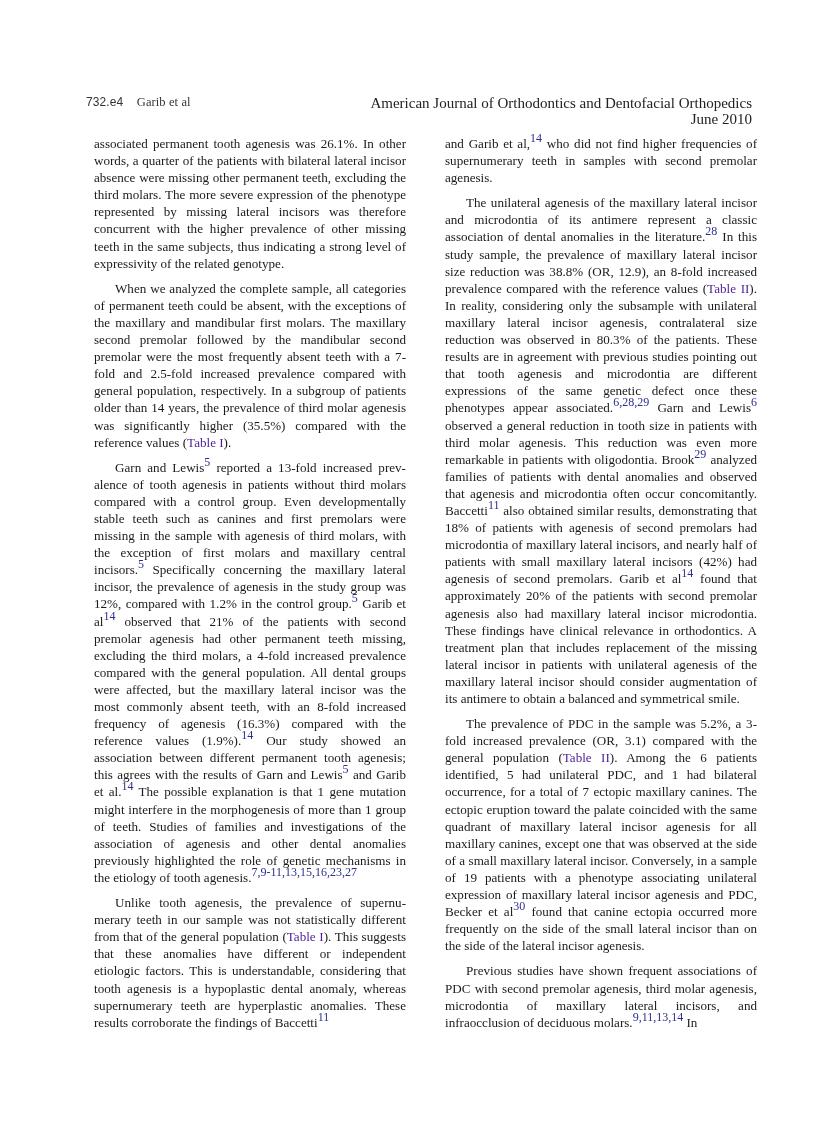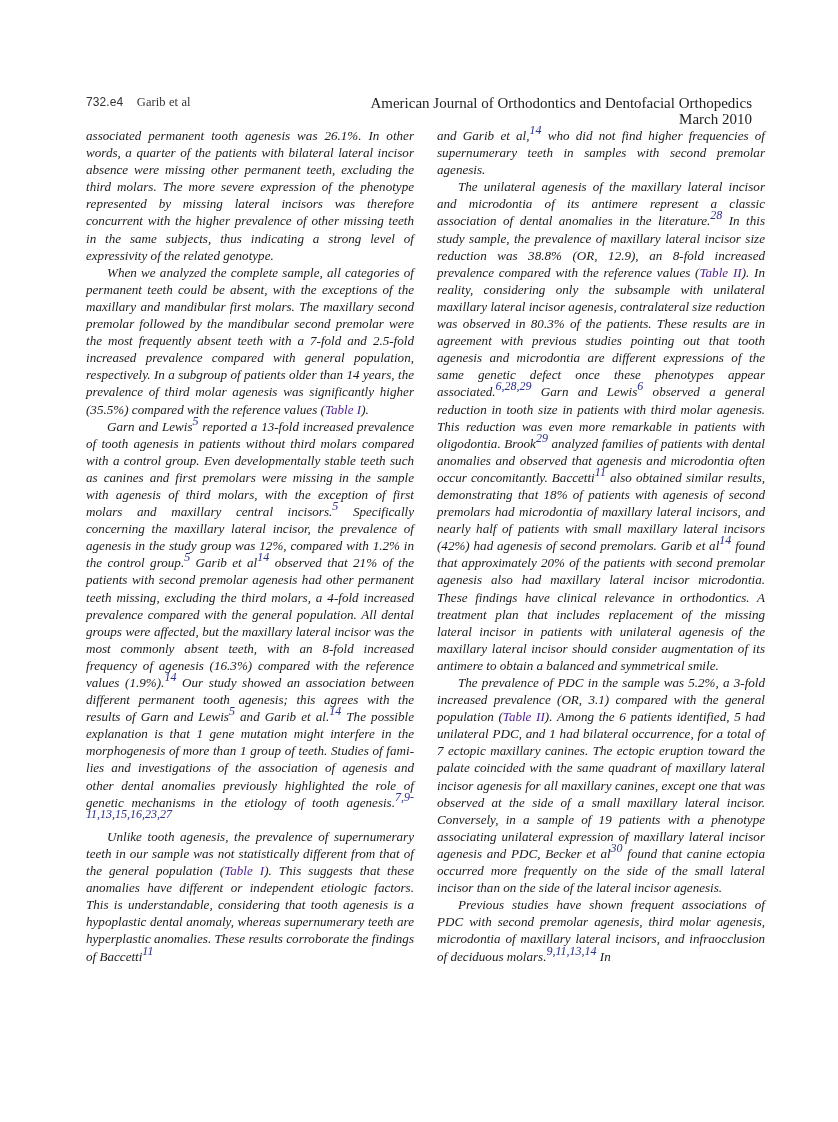--- a/index.html
+++ b/index.html
@@ -6,37 +6,37 @@
   body { width: 838px; height: 1122px; position: relative; overflow: hidden;
          font-family: "Liberation Serif", "DejaVu Serif", serif; color: #1a1a1a; }
   .header { position: absolute; top: 62px; left: 86px; right: 86px; height: 40px; margin-top: 33px; }
   .header-left { position: absolute; left: 0; top: 0; font-family: "Liberation Sans", "DejaVu Sans", sans-serif; font-size: 12px; color: #333; letter-spacing: 0.1px; }
   .header-left .pg { margin-right: 10px; }
   .header-left .au { font-family: "Liberation Serif", serif; font-size: 12.5px; }
   .header-right { position: absolute; right: 0; top: 0; text-align: right; font-size: 15px; line-height: 16px; color: #222; font-family: "Liberation Serif", serif; }
   .col { position: absolute; top: 127px; width: 328px; font-size: 13.1px; line-height: 17.1px; text-align: justify; hyphens: manual; }
   .col-left { left: 86px; }
   .col-right { left: 437px; }
-  .col p { margin: 0; text-indent: 0; font-style: italic; }
+  .col p { margin: 8px; text-indent: 0; }
   .col p.ind { text-indent: 21px; }
   sup { font-size: 12px; line-height: 0; vertical-align: 6px; }
   .ref { color: #2b2f8c; }
   .link { color: #4c1d95; }
 </style>
 </head>
 <body>
 
 <div class="header">
   <div class="header-left">
     <span class="pg">732.e4</span>
     <span class="au">Garib et al</span>
   </div>
   <div class="header-right">
     <div>American Journal of Orthodontics and Dentofacial Orthopedics</div>
-    <div>March 2010</div>
+    <div>June 2010</div>
   </div>
 </div>
 
 <div class="col col-left" id="col-left">
     <p><span>associated permanent tooth agenesis was 26.1%. In other words, a quarter of the patients with bilateral lat­eral incisor absence were missing other permanent teeth, excluding the third molars. The more severe ex­pression of the phenotype represented by missing lateral incisors was therefore concurrent with the higher prev­alence of other missing teeth in the same subjects, thus indicating a strong level of expressivity of the related genotype.</span></p>
     <p class="ind"><span>When we analyzed the complete sample, all cate­gories of permanent teeth could be absent, with the ex­ceptions of the maxillary and mandibular first molars. The maxillary second premolar followed by the mandib­ular second premolar were the most frequently absent teeth with a 7-fold and 2.5-fold increased prevalence compared with general population, respectively. In a sub­group of patients older than 14 years, the prevalence of third molar agenesis was significantly higher (35.5%) compared with the reference values (</span><span class="link">Table I</span><span>).</span></p>
     <p class="ind"><span>Garn and Lewis</span><sup class="ref">5</sup><span> reported a 13-fold increased prev­alence of tooth agenesis in patients without third molars compared with a control group. Even developmentally stable teeth such as canines and first premolars were missing in the sample with agenesis of third molars, with the exception of first molars and maxillary central incisors.</span><sup class="ref">5</sup><span> Specifically concerning the maxillary lateral incisor, the prevalence of agenesis in the study group was 12%, compared with 1.2% in the control group.</span><sup class="ref">5</sup><span> Garib et al</span><sup class="ref">14</sup><span> observed that 21% of the patients with sec­ond premolar agenesis had other permanent teeth miss­ing, excluding the third molars, a 4-fold increased prevalence compared with the general population. All dental groups were affected, but the maxillary lateral in­cisor was the most commonly absent teeth, with an 8-fold increased frequency of agenesis (16.3%) com­pared with the reference values (1.9%).</span><sup class="ref">14</sup><span> Our study showed an association between different permanent tooth agenesis; this agrees with the results of Garn and Lewis</span><sup class="ref">5</sup><span> and Garib et al.</span><sup class="ref">14</sup><span> The possible explanation is that 1 gene mutation might interfere in the morpho­genesis of more than 1 group of teeth. Studies of fami­lies and investigations of the association of agenesis and other dental anomalies previously highlighted the role of genetic mechanisms in the etiology of tooth agenesis.</span><sup class="ref">7,9-11,13,15,16,23,27</sup></p>
     <p class="ind"><span>Unlike tooth agenesis, the prevalence of supernu­merary teeth in our sample was not statistically different from that of the general population (</span><span class="link">Table I</span><span>). This sug­gests that these anomalies have different or independent etiologic factors. This is understandable, considering that tooth agenesis is a hypoplastic dental anomaly, whereas supernumerary teeth are hyperplastic anoma­lies. These results corroborate the findings of Baccetti</span><sup class="ref">11</sup></p>
   </div>
 <div class="col col-right" id="col-right">

